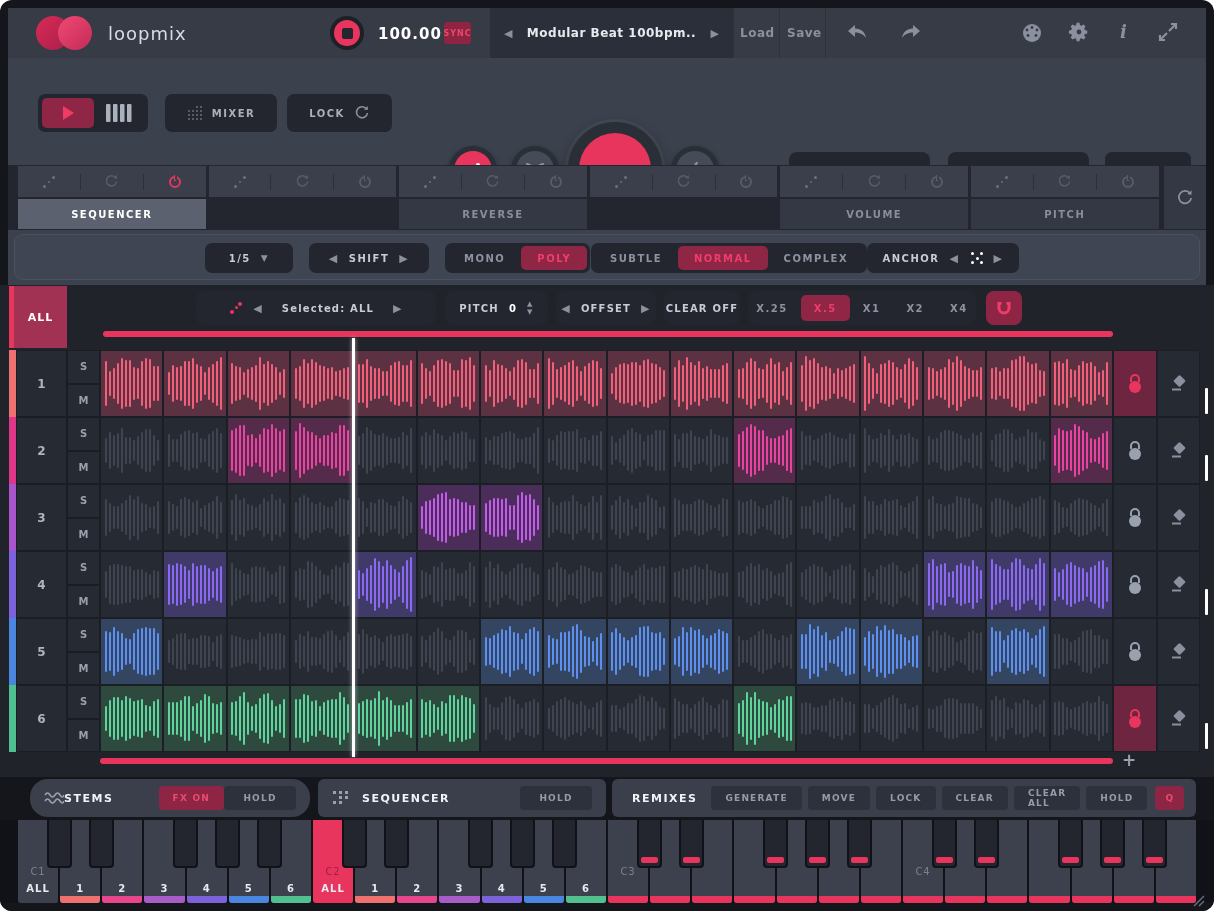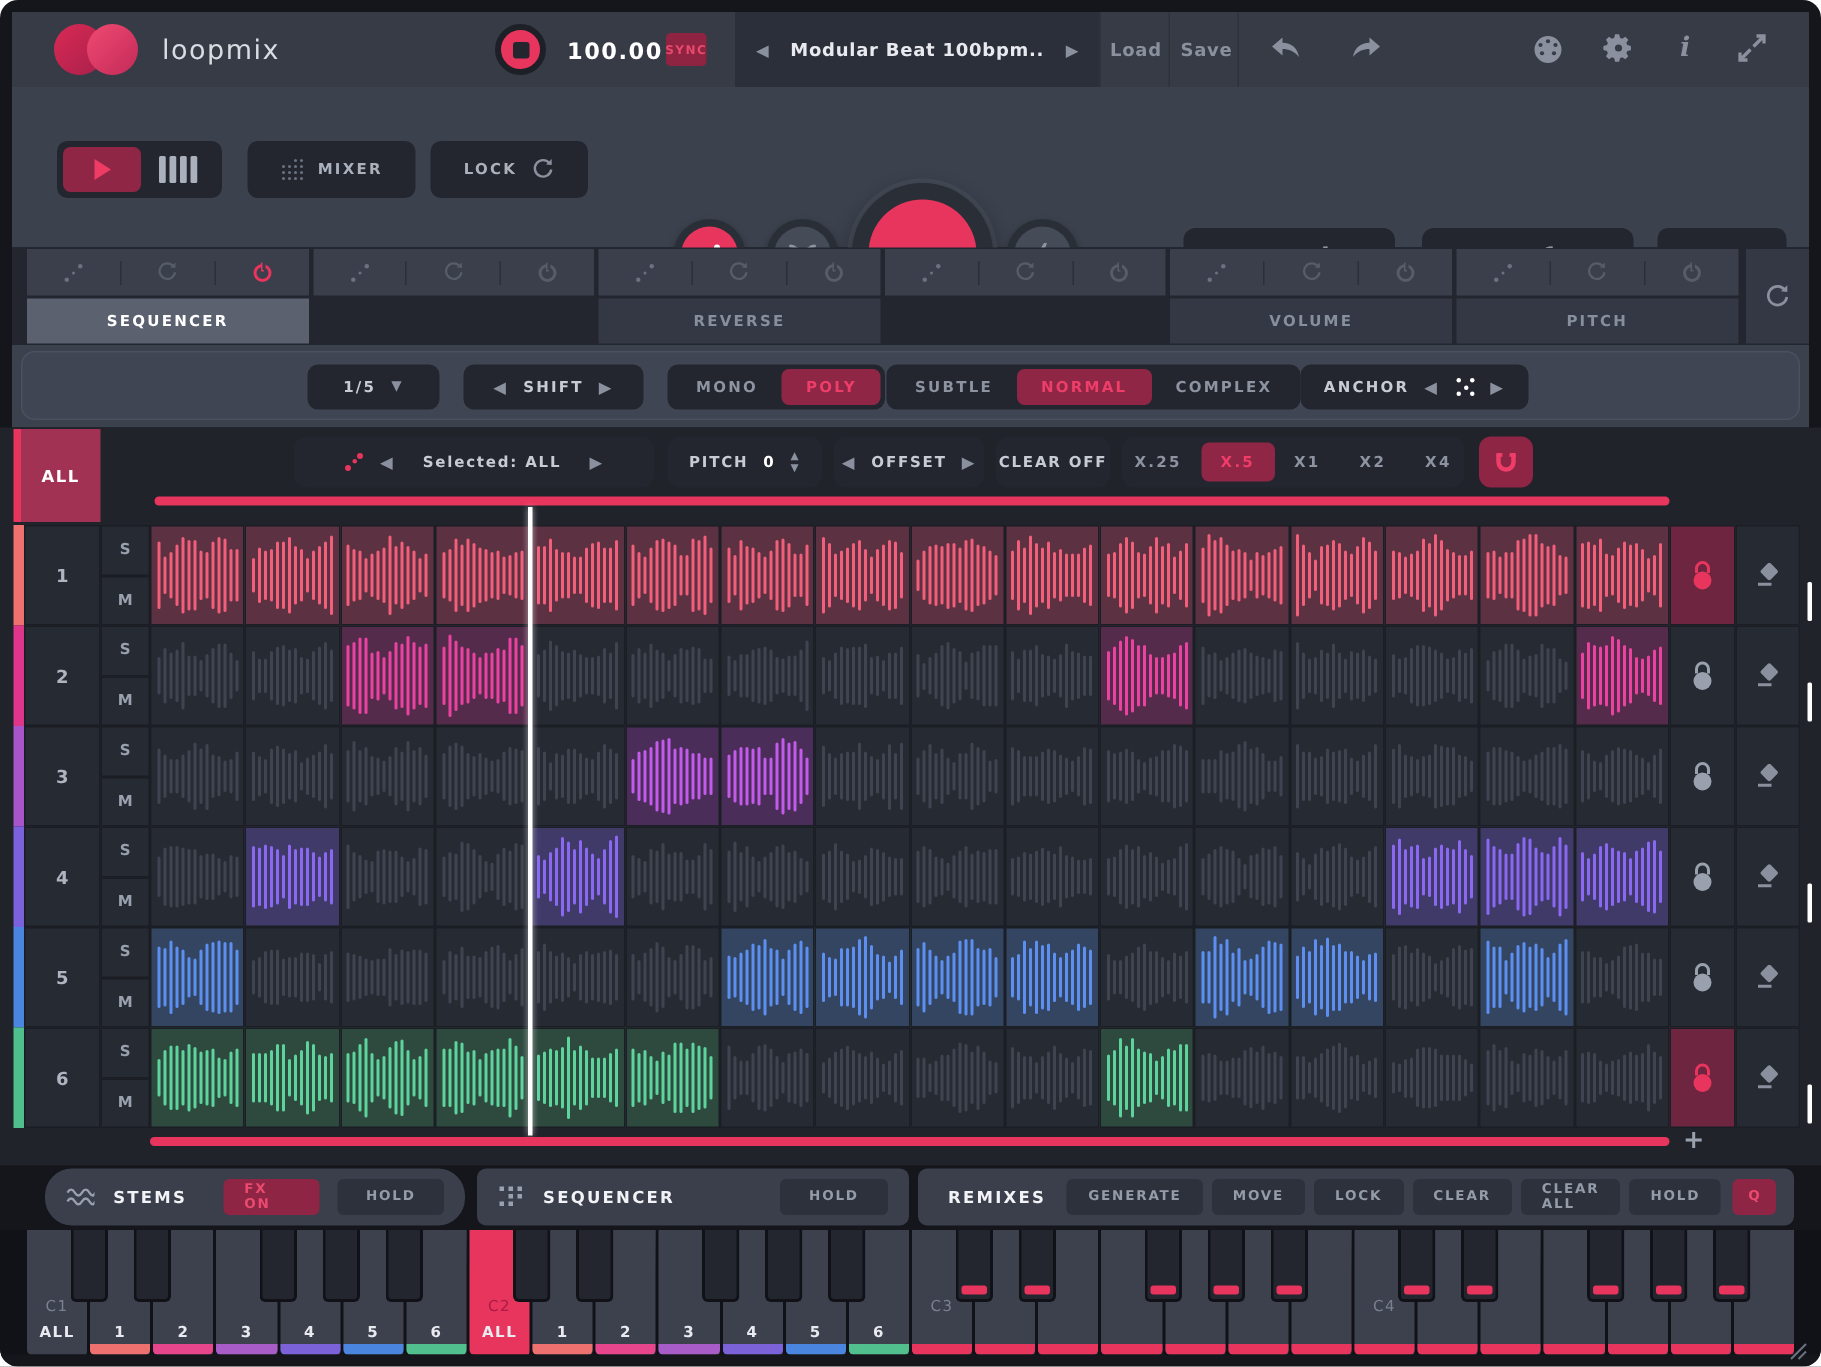--- a/index.html
+++ b/index.html
@@ -2335,21 +2335,21 @@
         </div>
       </div>
 
     <div id="playhead" class="abs"></div>
 
     <div class="progress" style="left:100px;top:473px;width:1013px;"></div>
     <div id="plusBtn" class="abs" style="left:1122px;top:465px;">+</div>
   </div>
 
   <div id="panelzone" class="abs">
-    <div class="panel" style="left:30px;width:280px;padding:0 14px;gap:12px;border-radius:18px;">
+    <div class="panel" style="left:30px;width:280px;padding:0 14px;border-radius:18px;">
       <svg width="20" height="14" viewBox="0 0 20 14">
           <g stroke="#9aa1ae" stroke-width="1.6" fill="none">
             <path d="M1 4 q2.5 -4 5 0 t5 0 t5 0 t4 0"></path>
             <path d="M1 10 q2.5 -4 5 0 t5 0 t5 0 t4 0"></path>
           </g>
         </svg>
       <span class="pTitle">STEMS</span>
       <span style="flex:1"></span>
       <span class="pBtn fx">FX ON</span>
       <span class="pBtn" style="width:72px;">HOLD</span>

